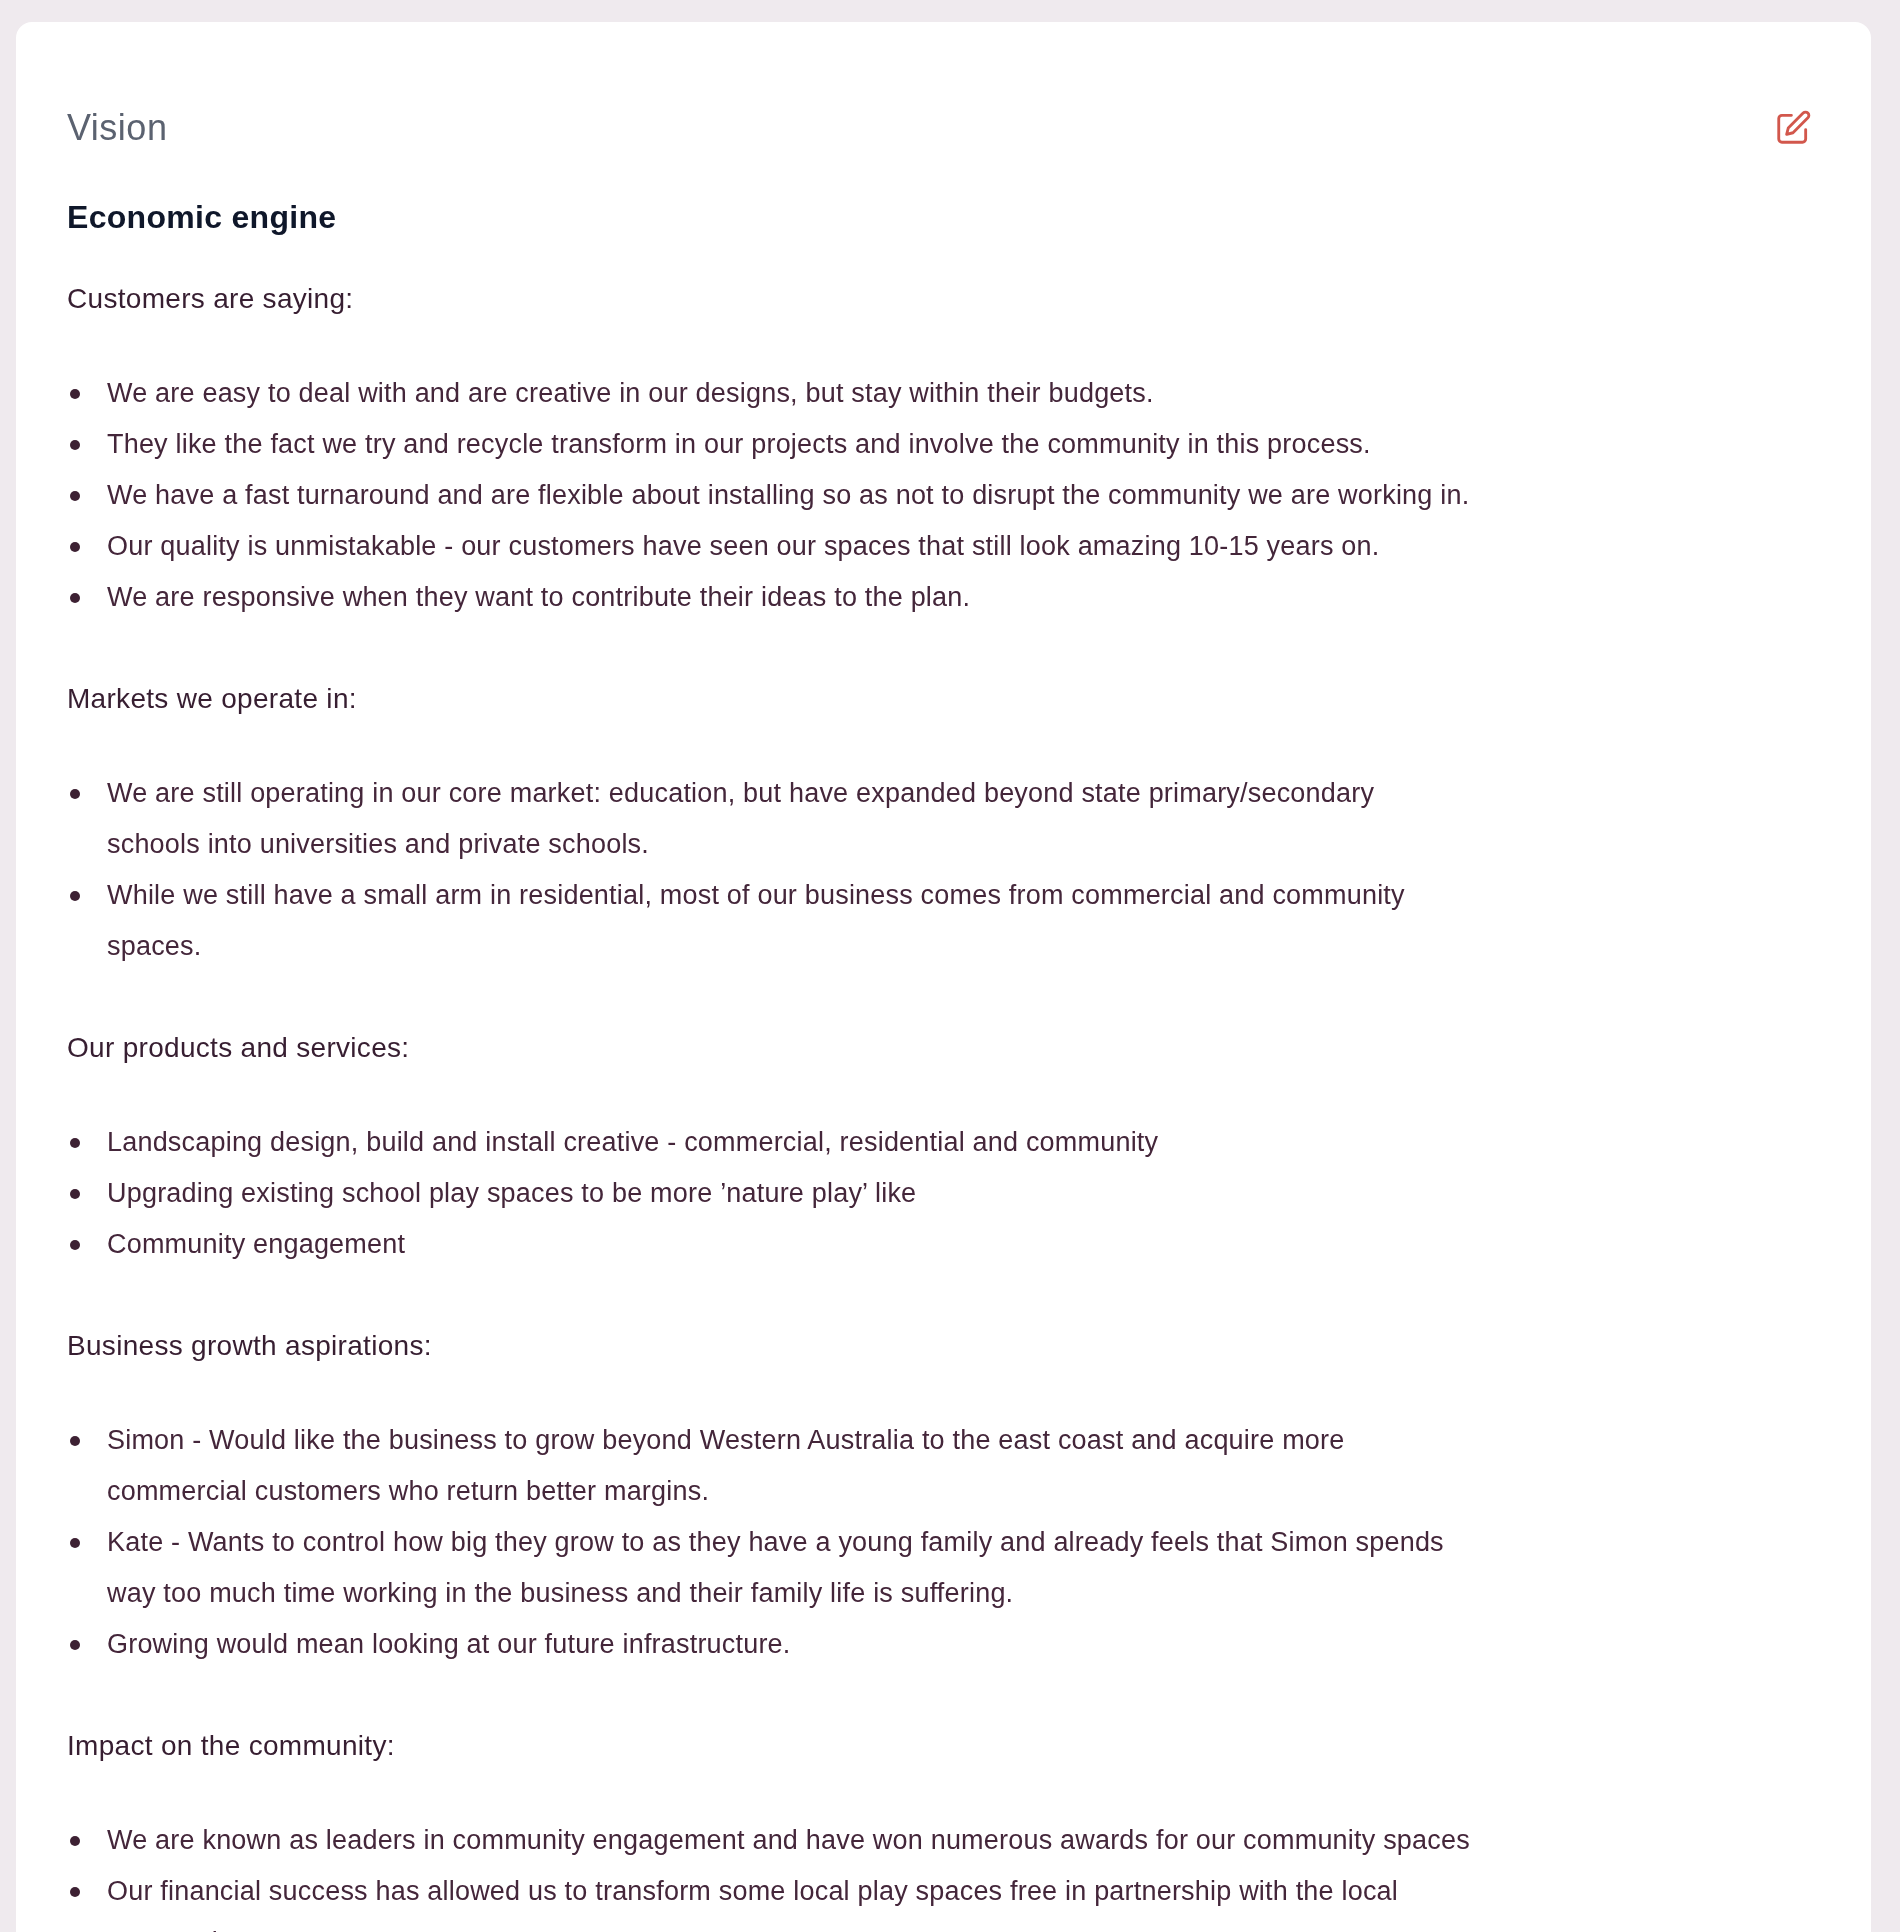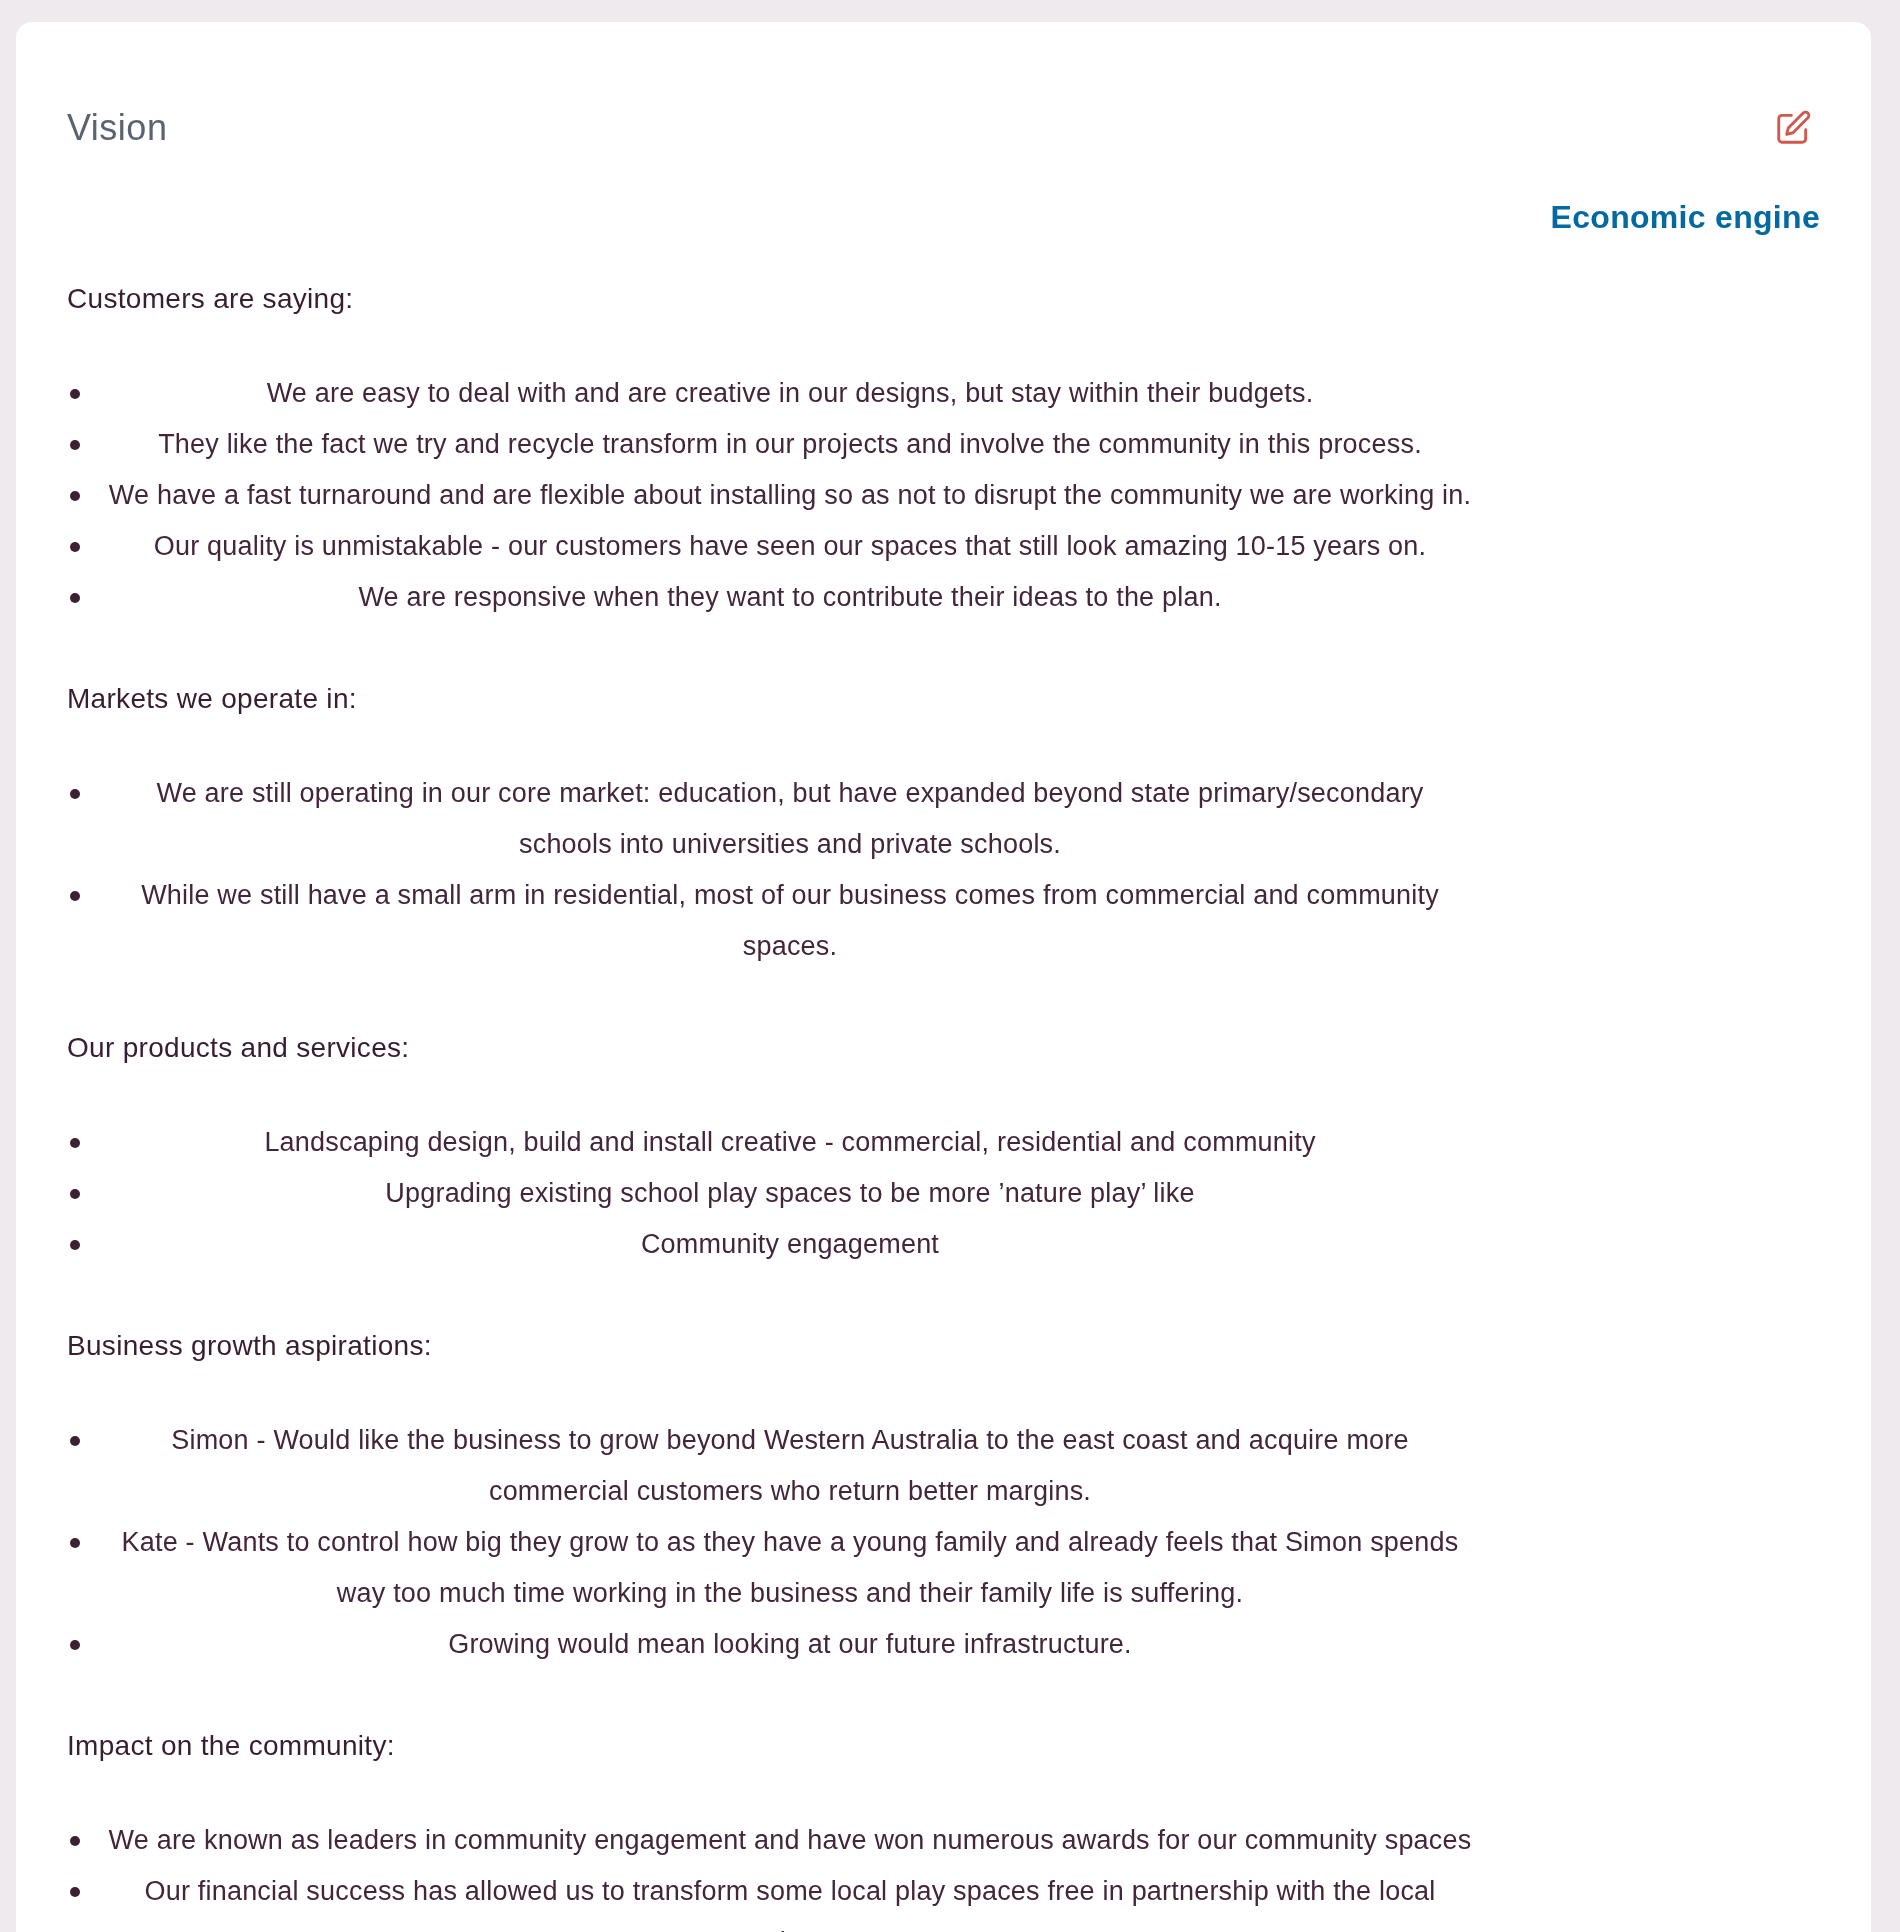--- a/index.html
+++ b/index.html
@@ -43,39 +43,37 @@
     cursor: pointer;
     width: 40px;
     height: 40px;
   }
   .edit-btn svg { display: block; }
   .doc-heading {
     margin: 44px 0 0 0;
     font-size: 32px;
     line-height: 46px;
     font-weight: 600;
-    color: #0369a1;
+    color: #0f172a;
     letter-spacing: 0.3px;
-    text-align: right;
   }
   .section { margin-top: 55px; }
   .section:first-of-type { margin-top: 38px; }
   .section-title {
     margin: 0;
     font-size: 28px;
     line-height: 42px;
     font-weight: 400;
     color: #371e31;
     letter-spacing: 0.3px;
   }
   .bullets {
     list-style: none;
     margin: 48px 0 0 0;
     padding: 0;
-    text-align: center;
   }
   .bullets li {
     position: relative;
     box-sizing: border-box;
     padding-left: 40px;
     max-width: 1406px;
     font-size: 27px;
     line-height: 51px;
     color: #44263a;
     letter-spacing: 0.2px;

